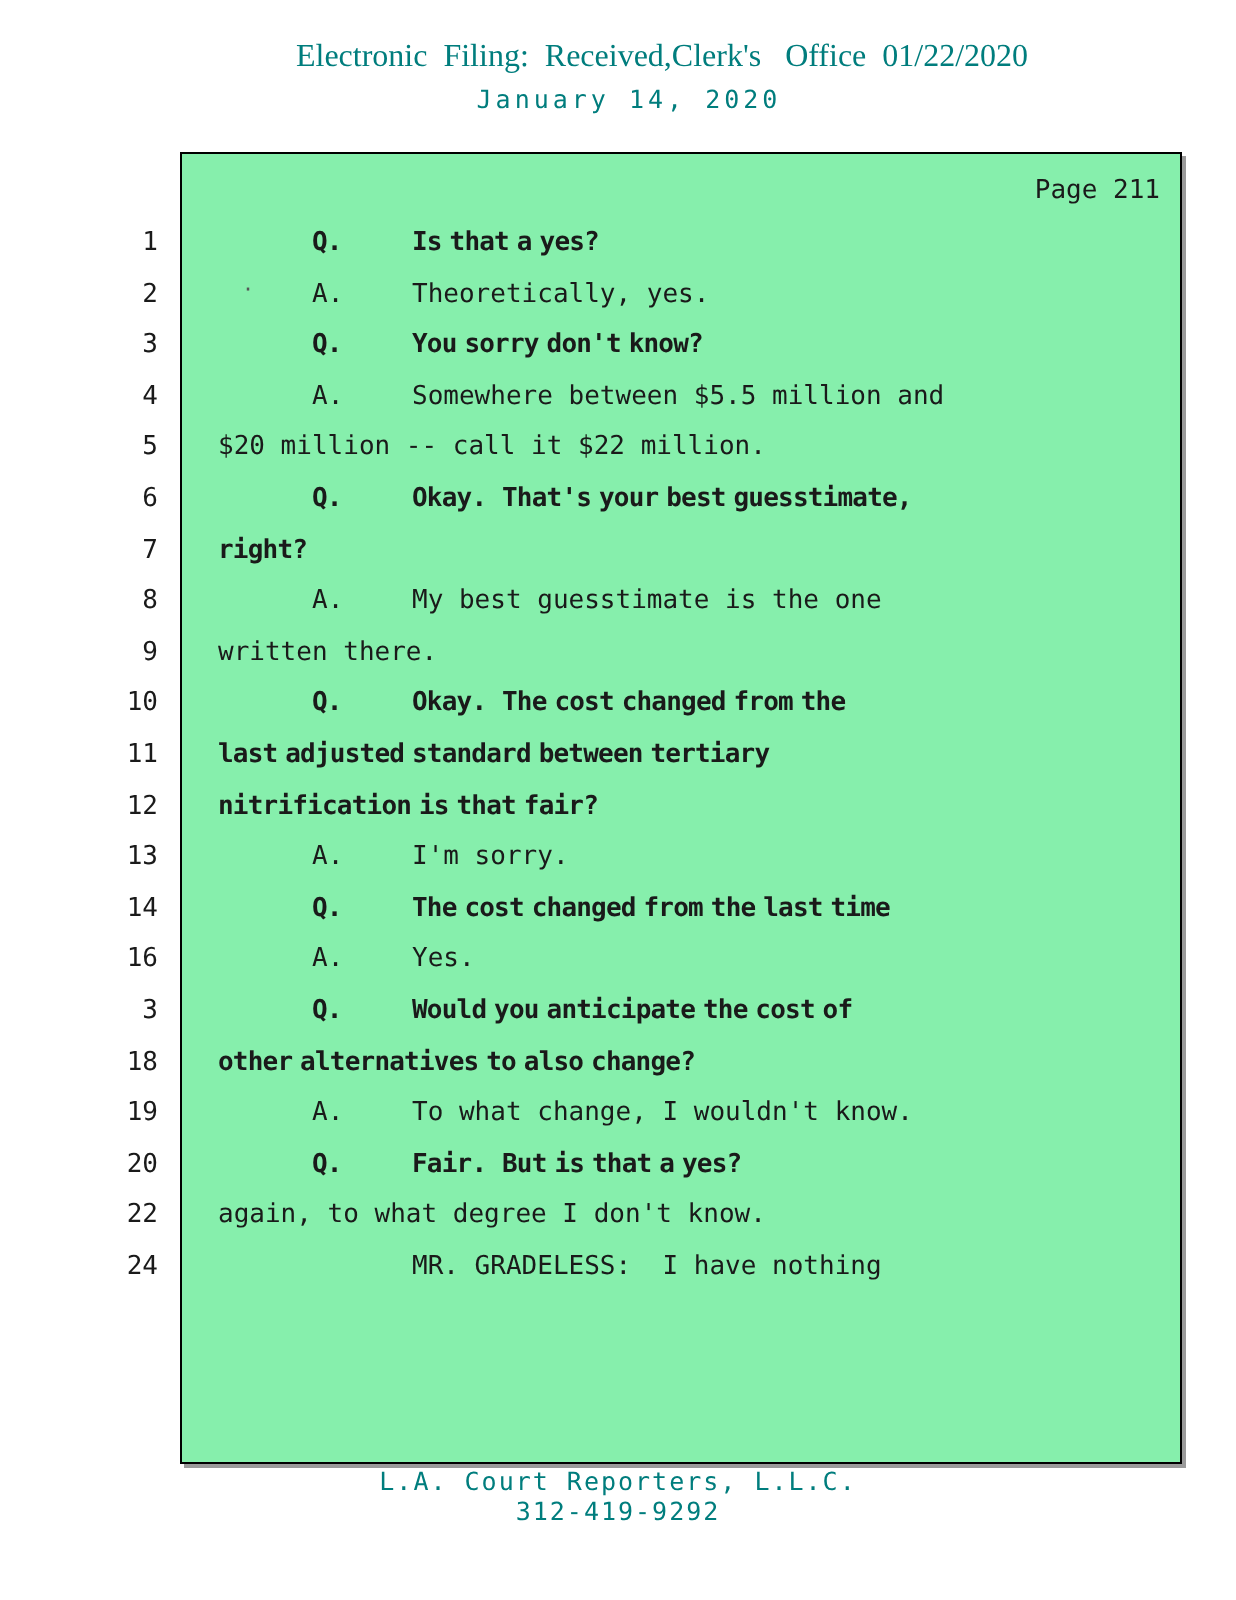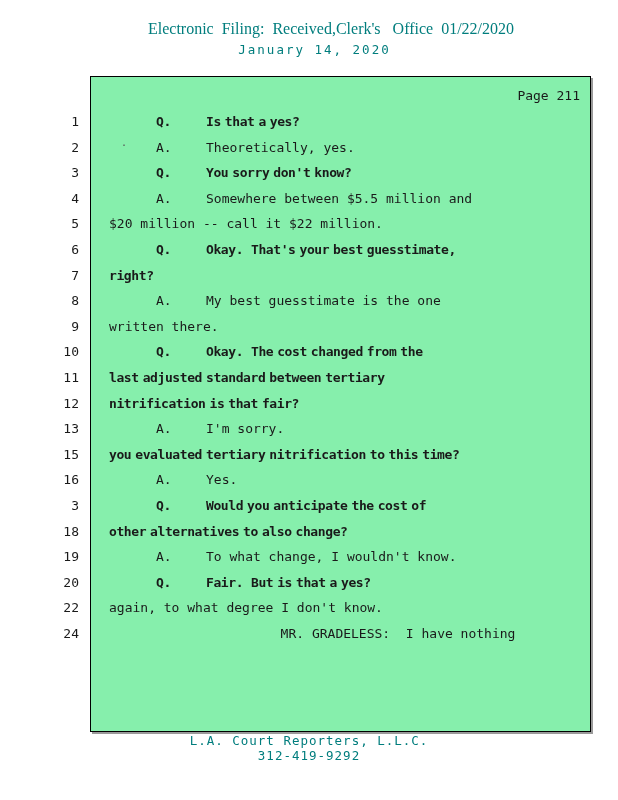--- a/index.html
+++ b/index.html
@@ -46,21 +46,21 @@
     font-size: 13px; color: var(--ink);
   }
   .t-num {
     position: absolute; left: -48px; top: 0; width: 36px;
     text-align: right; color: var(--ink); font-weight: normal;
   }
   .t-mark { position: absolute; left: 30px; top: -2px; font-size: 10px; color: #555; }
   .t-content { display: block; white-space: pre; }
   .t-content.qa     { padding-left: 65px; }
   .t-content.flush  { padding-left: 18px; }
-  .t-content.indent { padding-left: 115px; text-align: center; }
+  .t-content.indent { padding-left: 115px; }
   .t-speaker { display: inline-block; width: 50px; }
   .bold { font-weight: bold; letter-spacing: -0.4px; word-spacing: -3.5px; }
 
   
   .footer {
     position: absolute; left: 0; top: 733px; width: 100%;
     text-align: center; color: var(--teal);
     font-size: 12.5px; letter-spacing: 1px; line-height: 15px;
   }
 </style>
@@ -122,22 +122,22 @@
       </div>
       <div class="t-line">
         <span class="t-num">12</span>
         <div class="t-content flush bold"><span>nitrification is that fair?</span></div>
       </div>
       <div class="t-line">
         <span class="t-num">13</span>
         <div class="t-content qa"><span class="t-speaker">A.</span><span>I'm sorry.</span></div>
       </div>
       <div class="t-line">
-        <span class="t-num">15</span>
-        <div class="t-content flush bold"><span>you evaluated tertiary nitrification to this time?</span></div>
+        <span class="t-num">14</span>
+        <div class="t-content qa bold"><span class="t-speaker">Q.</span><span>The cost changed from the last time</span></div>
       </div>
       <div class="t-line">
         <span class="t-num">16</span>
         <div class="t-content qa"><span class="t-speaker">A.</span><span>Yes.</span></div>
       </div>
       <div class="t-line">
         <span class="t-num">3</span>
         <div class="t-content qa bold"><span class="t-speaker">Q.</span><span>Would you anticipate the cost of</span></div>
       </div>
       <div class="t-line">

